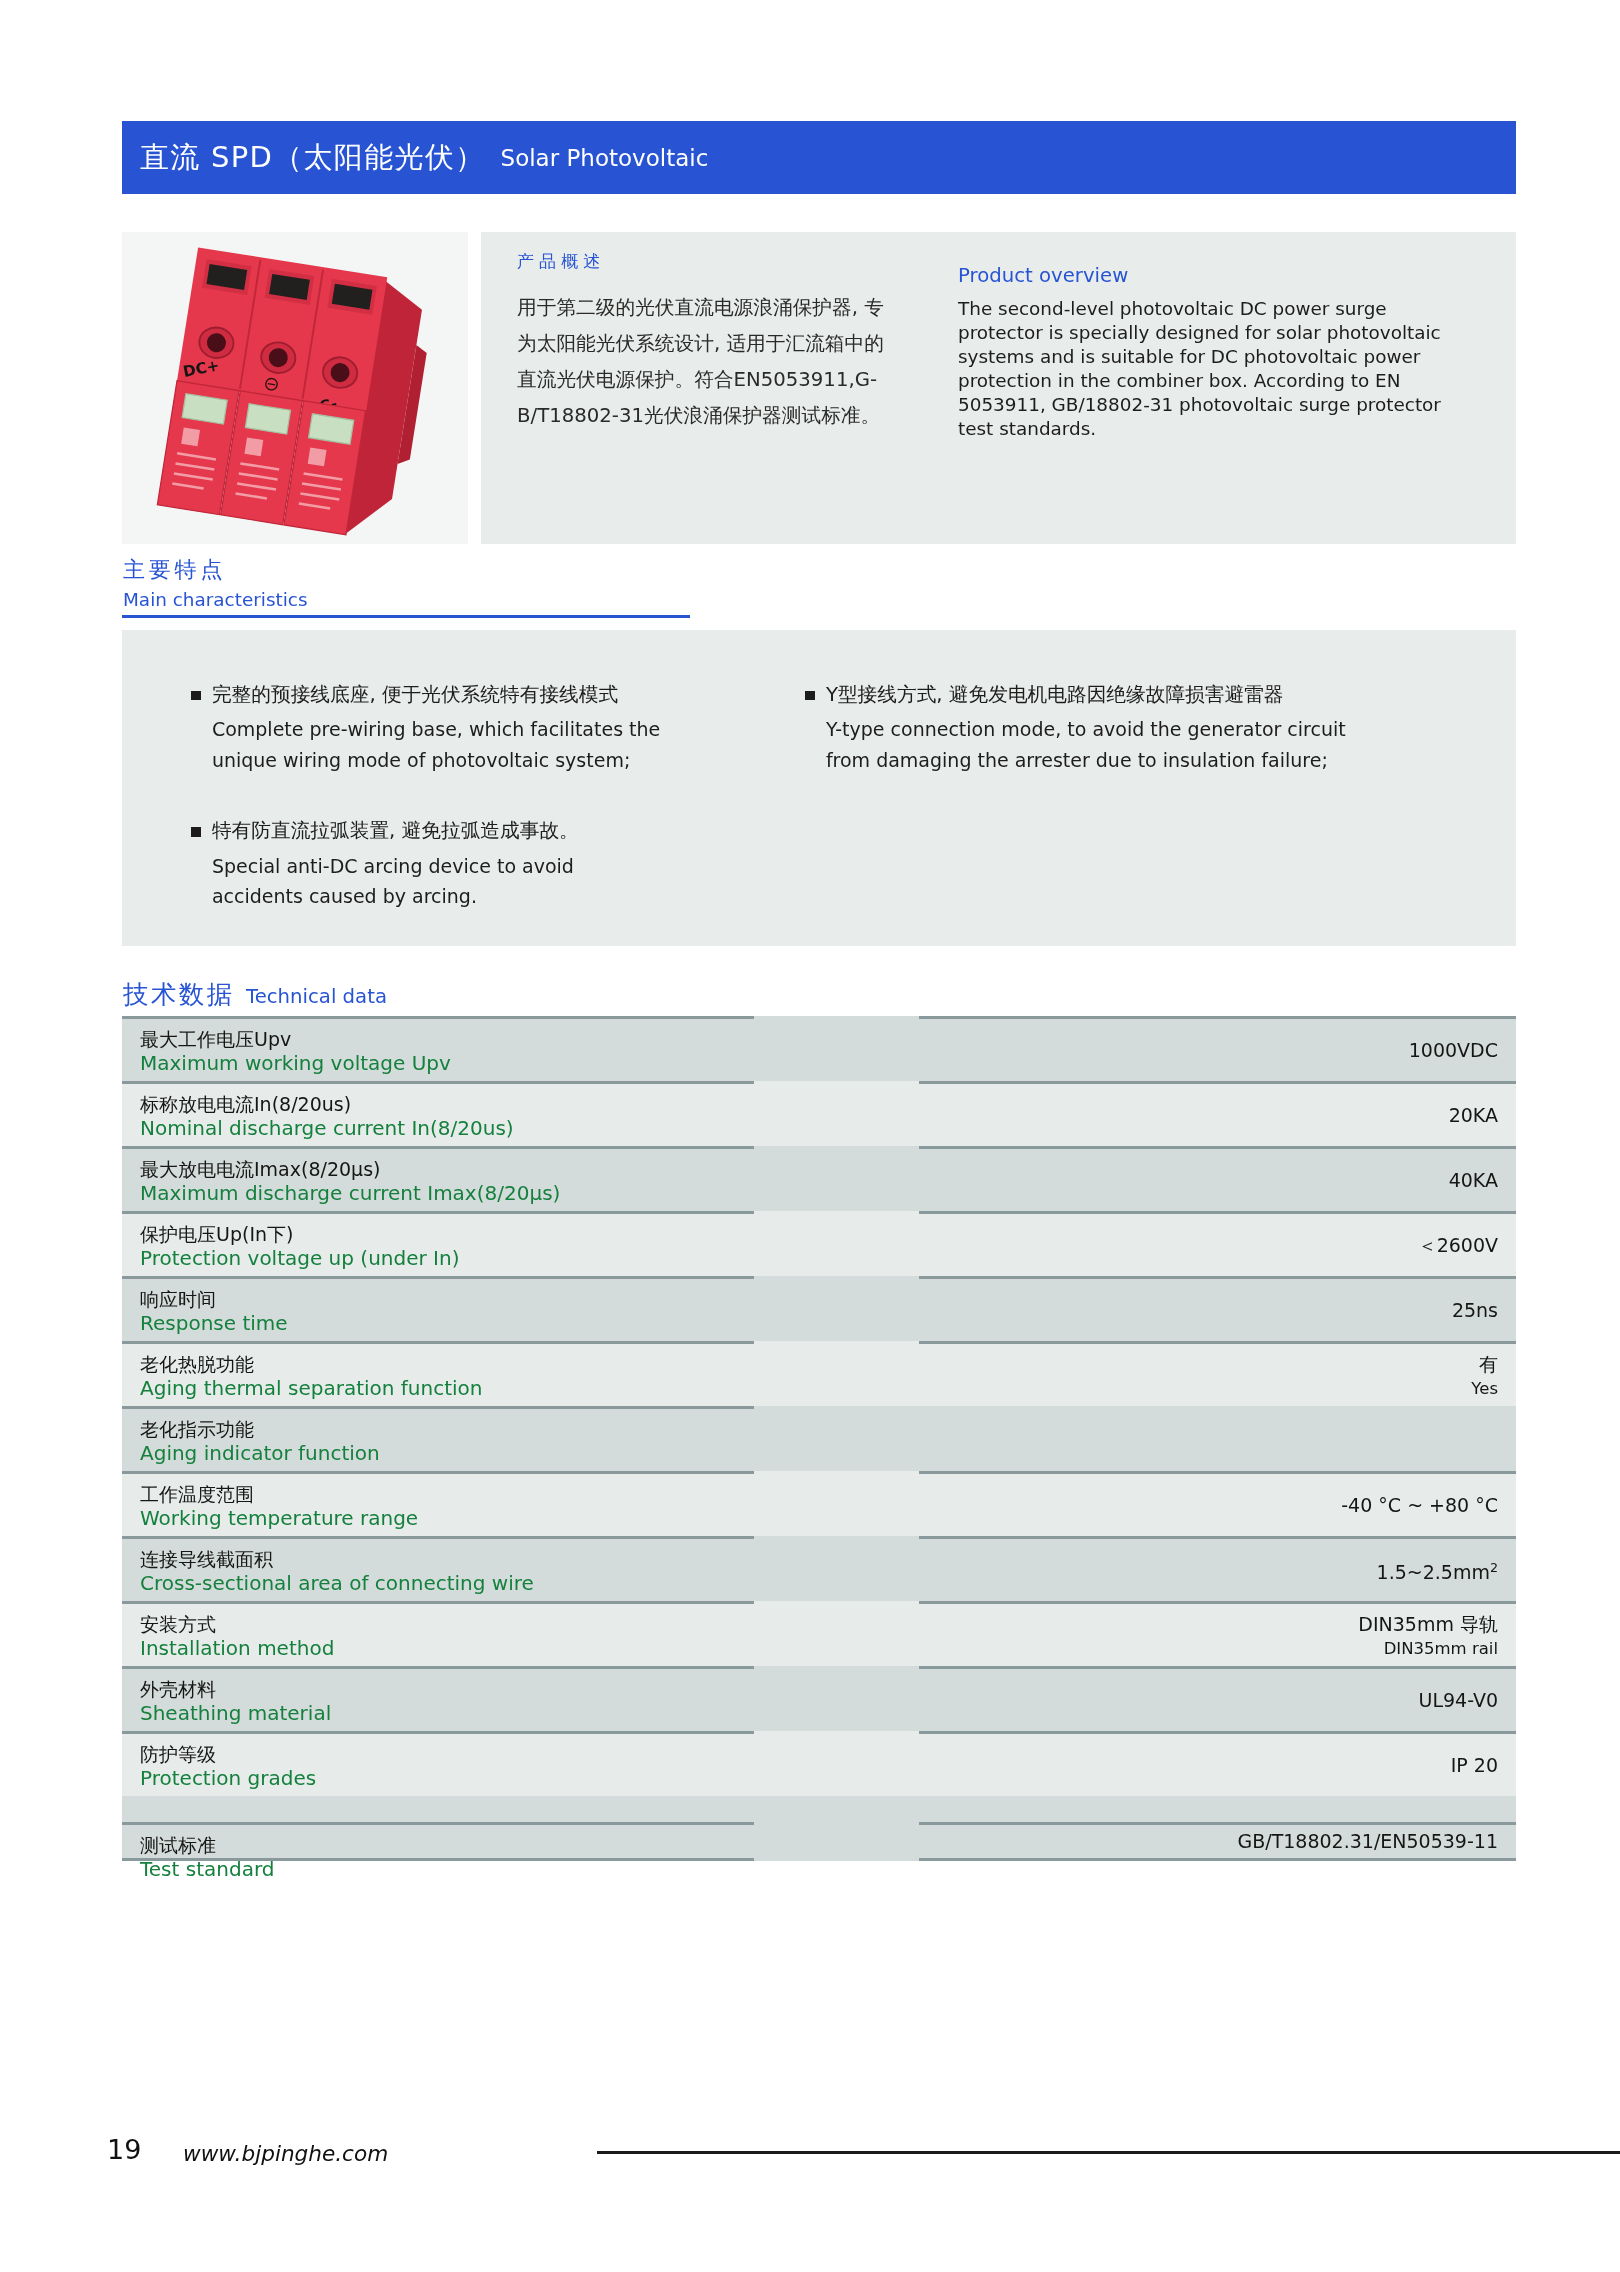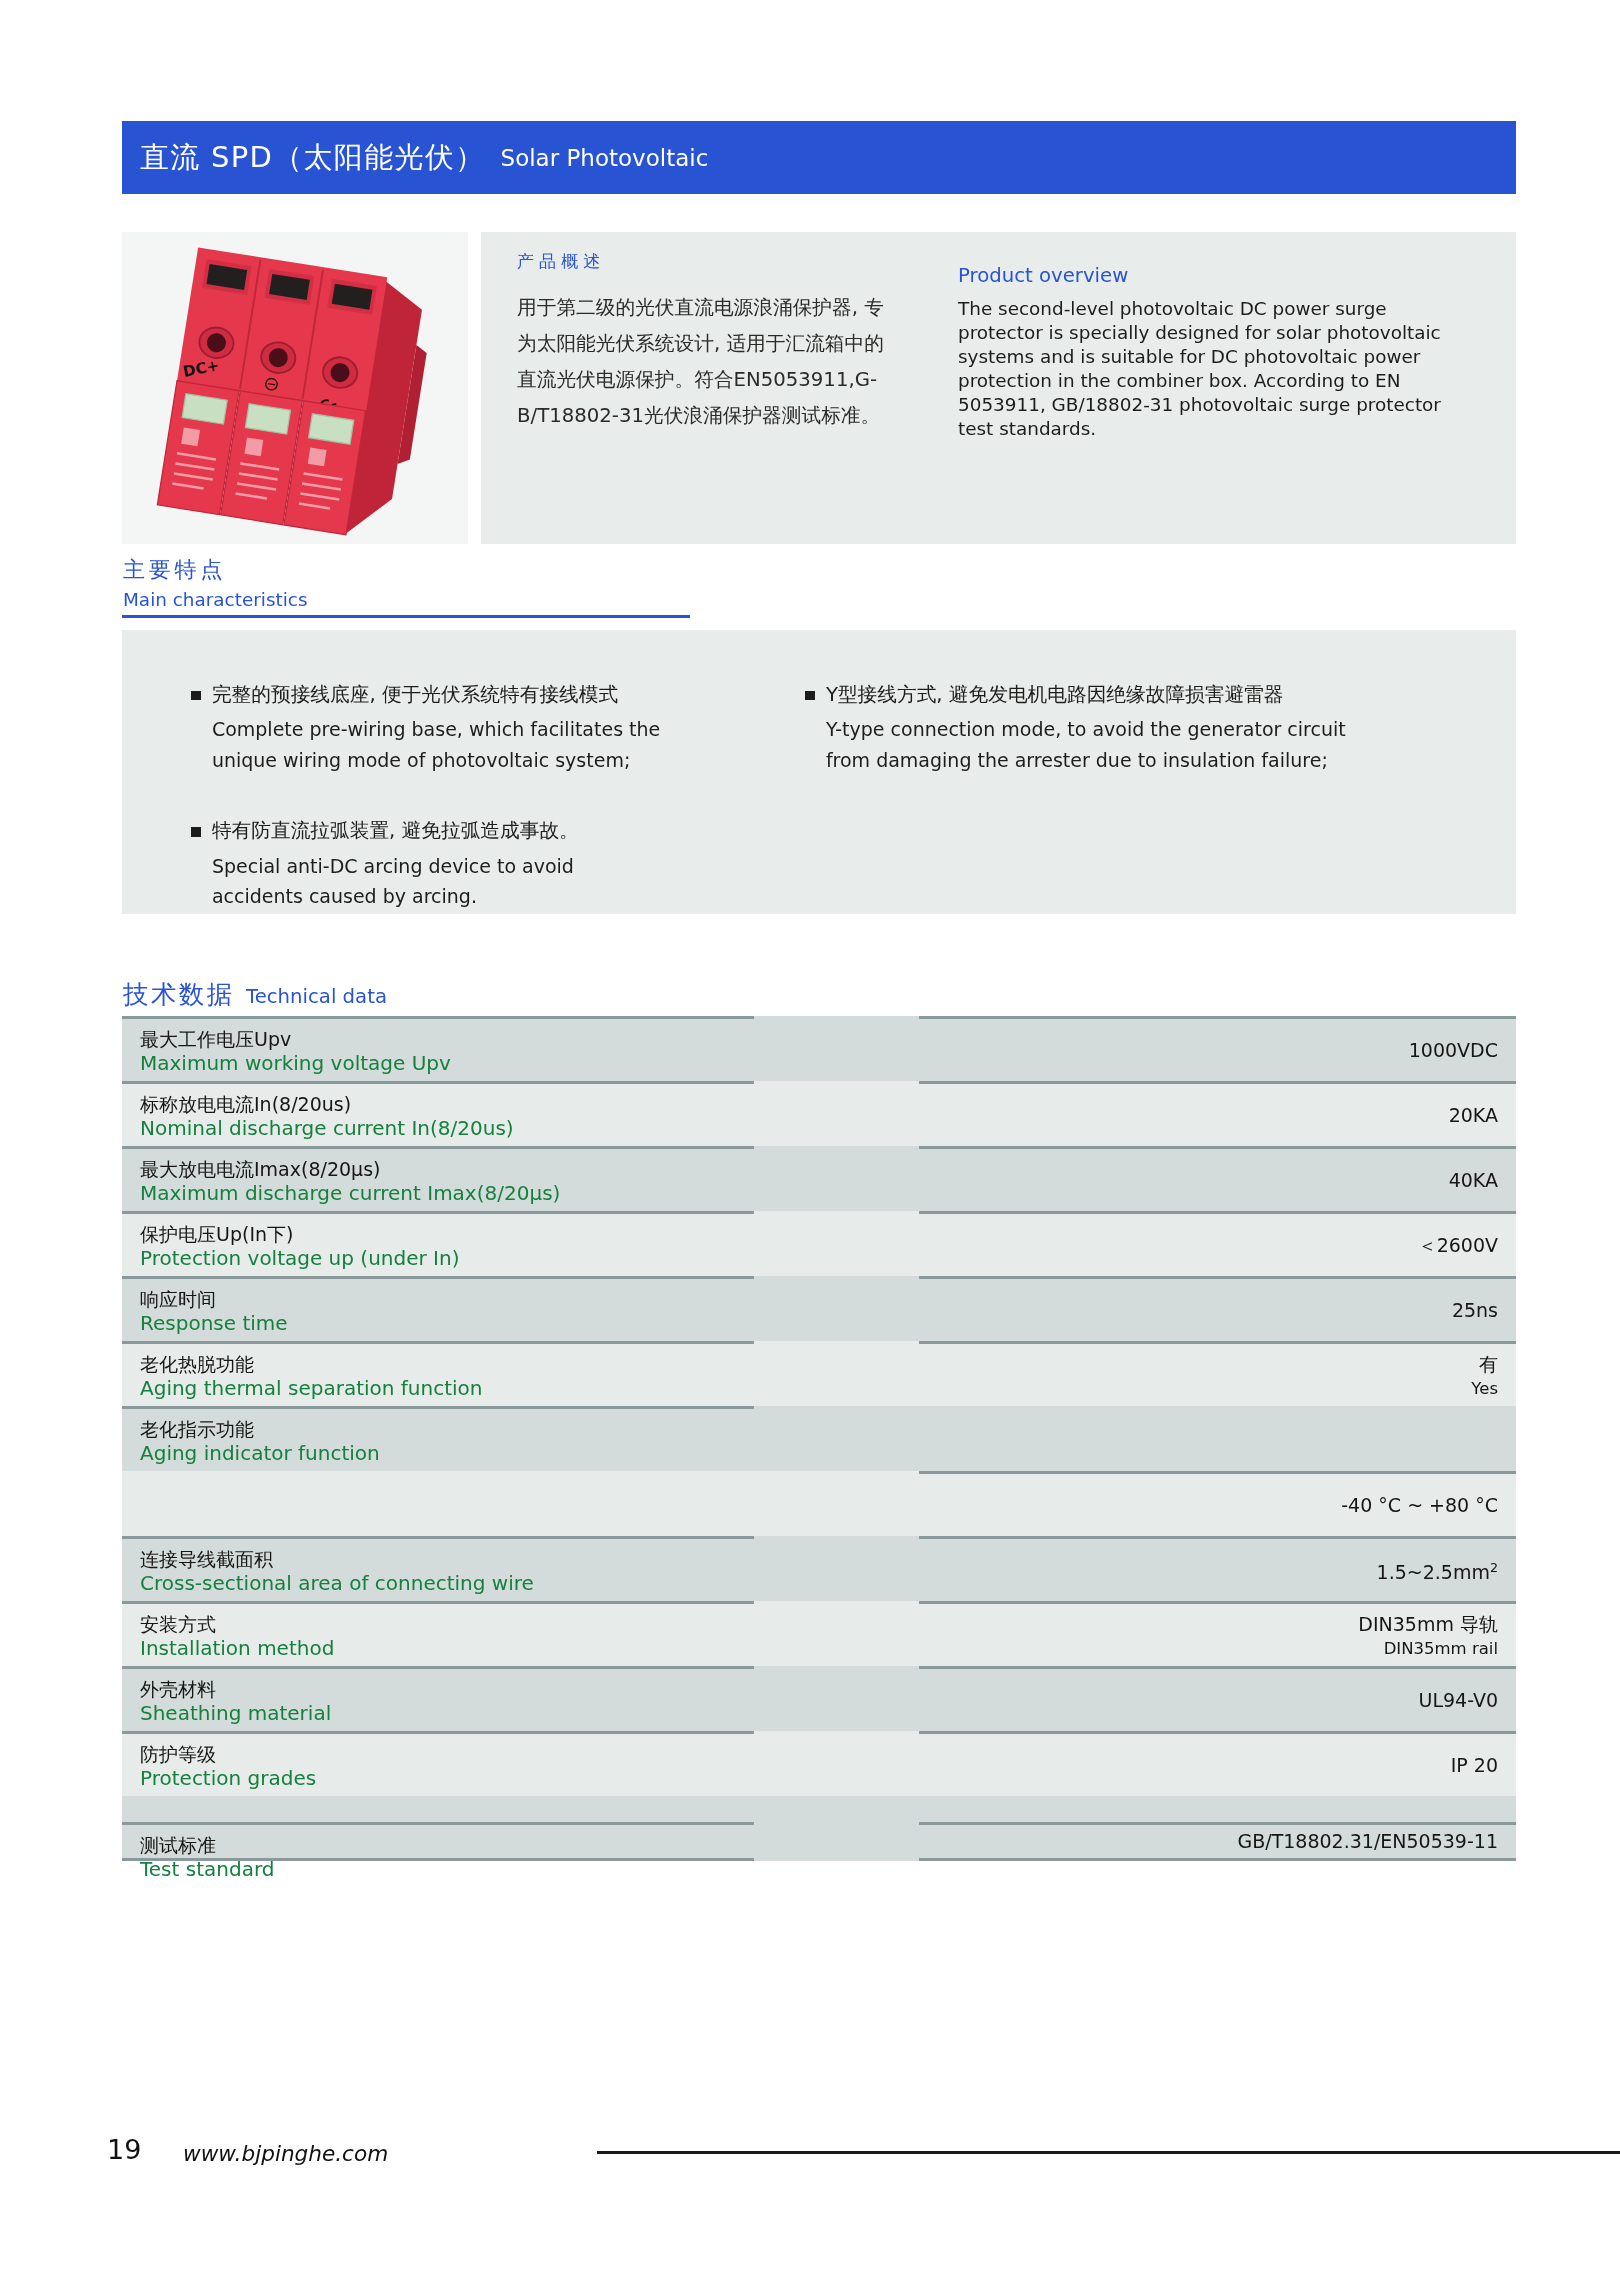--- a/index.html
+++ b/index.html
@@ -19,21 +19,21 @@
   .ov-zh-title{color:#2854d4;font-size:17px;letter-spacing:5.1px;}
   .ov-zh-body{margin-top:16.5px;font-size:19.7px;line-height:36px;color:#2a2a28;white-space:pre-line;}
   .ov-en{position:absolute;left:477px;top:32px;width:540px;}
   .ov-en-title{color:#2854d4;font-size:19.7px;}
   .ov-en-body{margin-top:10.2px;font-size:18.4px;line-height:24px;color:#1d1d1b;white-space:pre-line;}
 
   
   .feat-zh-title{position:absolute;left:123px;top:555px;color:#2854d4;font-size:22px;letter-spacing:3.8px;}
   .feat-en-title{position:absolute;left:123px;top:589px;color:#2854d4;font-size:18.4px;}
   .feat-rule{position:absolute;left:122px;top:615px;width:568px;height:2.5px;background:#2854d4;}
-  .feat-box{position:absolute;left:122px;top:630px;width:1394px;height:284px;background:#e8eceb;}
+  .feat-box{position:absolute;left:122px;top:630px;width:1394px;height:316px;background:#e8eceb;}
   .feat-col1{position:absolute;left:69px;top:50px;width:495px;}
   .feat-col2{position:absolute;left:683px;top:50px;width:609px;}
   .feat-item{display:flex;gap:11.4px;margin-bottom:41px;}
   .feat-marker{width:9.5px;height:9.5px;background:#1c1c1c;margin-top:10.8px;flex:none;}
   .feat-zh{font-size:19.7px;line-height:30.5px;color:#1d1d1b;margin-bottom:3.8px;}
   .feat-en{font-size:19px;line-height:30.5px;color:#1d1d1b;white-space:pre-line;}
 
   
   .tech-head{position:absolute;left:123px;top:978px;display:flex;align-items:baseline;gap:11.4px;}
   .tech-zh{color:#2854d4;font-size:25.4px;letter-spacing:2.5px;}
@@ -251,20 +251,24 @@
           <span class="t-val2">Yes</span>
         </div>
     </div>
     <div class="t-row dark">
       <div class="t-cell-l">
           <span class="t-zh">老化指示功能</span>
           <span class="t-en">Aging indicator function</span>
         </div>
     </div>
     <div class="t-row light">
+      <div class="t-cell-l">
+          <span class="t-zh">工作温度范围</span>
+          <span class="t-en">Working temperature range</span>
+        </div>
       <div class="t-cell-r">
           <span class="t-val">-40 °C ~ +80 °C</span>
         </div>
     </div>
     <div class="t-row dark">
       <div class="t-cell-l">
           <span class="t-zh">连接导线截面积</span>
           <span class="t-en">Cross-sectional area of connecting wire</span>
         </div>
       <div class="t-cell-r">

